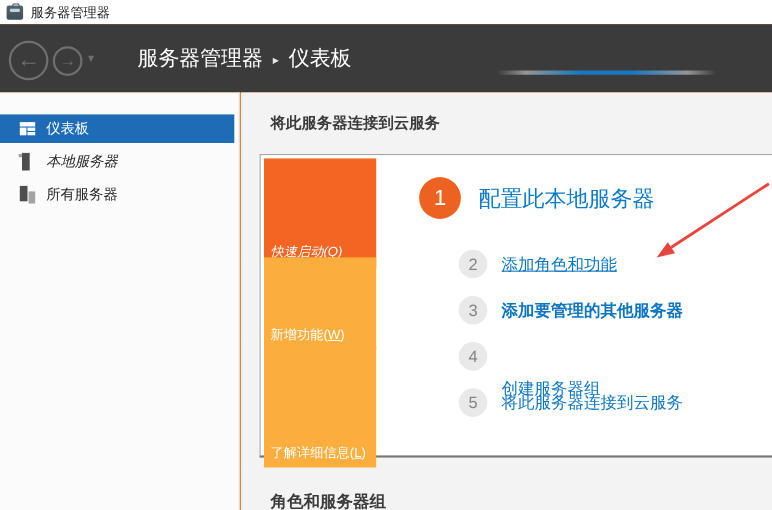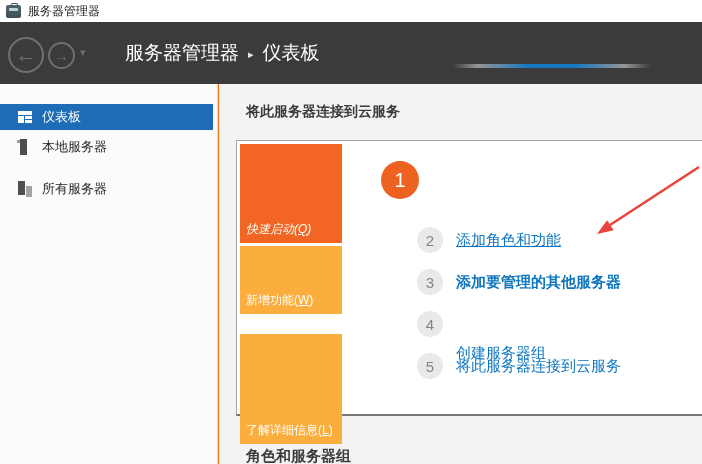--- a/index.html
+++ b/index.html
@@ -65,22 +65,22 @@
   .panel{position:absolute;left:236px;top:140px;width:466px;height:273px;background:#ffffff;
     border:1px solid #a6a6a6;border-bottom:2px solid #777;box-sizing:content-box;}
 
   .tiles{position:absolute;left:3px;top:3px;width:102px;height:267px;}
   .tile{position:absolute;left:0;width:102px;display:flex;align-items:flex-end;cursor:pointer;}
   .tile-label{color:#ffffff;font-size:12px;padding:0 0 5px 6px;white-space:nowrap;}
   .tile .key{text-decoration:underline;}
   .tile-dark{background:#f26522;}
   .tile-light{background:#fbae3d;}
   .tile1{top:0;height:99px;font-style:italic;}
-  .tile2{top:102px;height:68px;}
-  .tile3{top:190px;height:110px;}
+  .tile2{top:90px;height:84px;}
+  .tile3{top:171px;height:110px;}
 
   .step-circle{position:absolute;border-radius:50%;display:flex;align-items:center;justify-content:center;}
   .step1-circle{left:144px;top:20px;width:38px;height:38px;background:#ee6221;color:#fff;font-size:20px;}
   .step-circle.gray{width:26px;height:26px;background:#e9e9e9;color:#848484;font-size:15px;}
   .s2{left:180px;top:86px;}
   .s3{left:180px;top:128px;}
   .s4{left:180px;top:170px;}
   .s5{left:180px;top:212px;}
 
   .step-label{position:absolute;color:#0e76bf;white-space:nowrap;cursor:pointer;}
@@ -122,28 +122,28 @@
   <div class="sidebar">
     <div class="side-item selected" style="top:20px;">
       <span class="side-icon icon-dashboard">
         <span class="bar"></span>
           <span class="c1"></span>
           <span class="c2"></span>
           <span class="c3"></span>
       </span>
       <span>仪表板</span>
     </div>
-    <div class="side-item" style="top:50px;">
+    <div class="side-item" style="top:50px;font-style:italic;">
       <span class="side-icon icon-local">
         <span class="notch"></span>
           <span class="tower"></span>
       </span>
       <span>本地服务器</span>
     </div>
-    <div class="side-item" style="top:92px;">
+    <div class="side-item" style="top:80px;">
       <span class="side-icon icon-all">
         <span class="t1"></span>
           <span class="t2"></span>
       </span>
       <span>所有服务器</span>
     </div>
   </div>
 
   <div class="main"></div>
   <div class="welcome-title">将此服务器连接到云服务</div>
@@ -158,20 +158,21 @@
         <span class="tile-label"><span>新增功能(</span><span class="key">W</span><span>)</span></span>
       </div>
       <div class="tile tile3 tile-light">
         <span class="tile-label"><span>了解详细信息(</span><span class="key">L</span><span>)</span></span>
       </div>
     </div>
 
     <div class="step-circle step1-circle">
       <span>1</span>
     </div>
+    <div class="step-label step1-label">配置此本地服务器</div>
 
     <div class="step-circle gray s2">
         <span>2</span>
       </div>
     <div class="step-label small l2">添加角色和功能</div>
 
     <div class="step-circle gray s3">
         <span>3</span>
       </div>
     <div class="step-label small l3">添加要管理的其他服务器</div>

